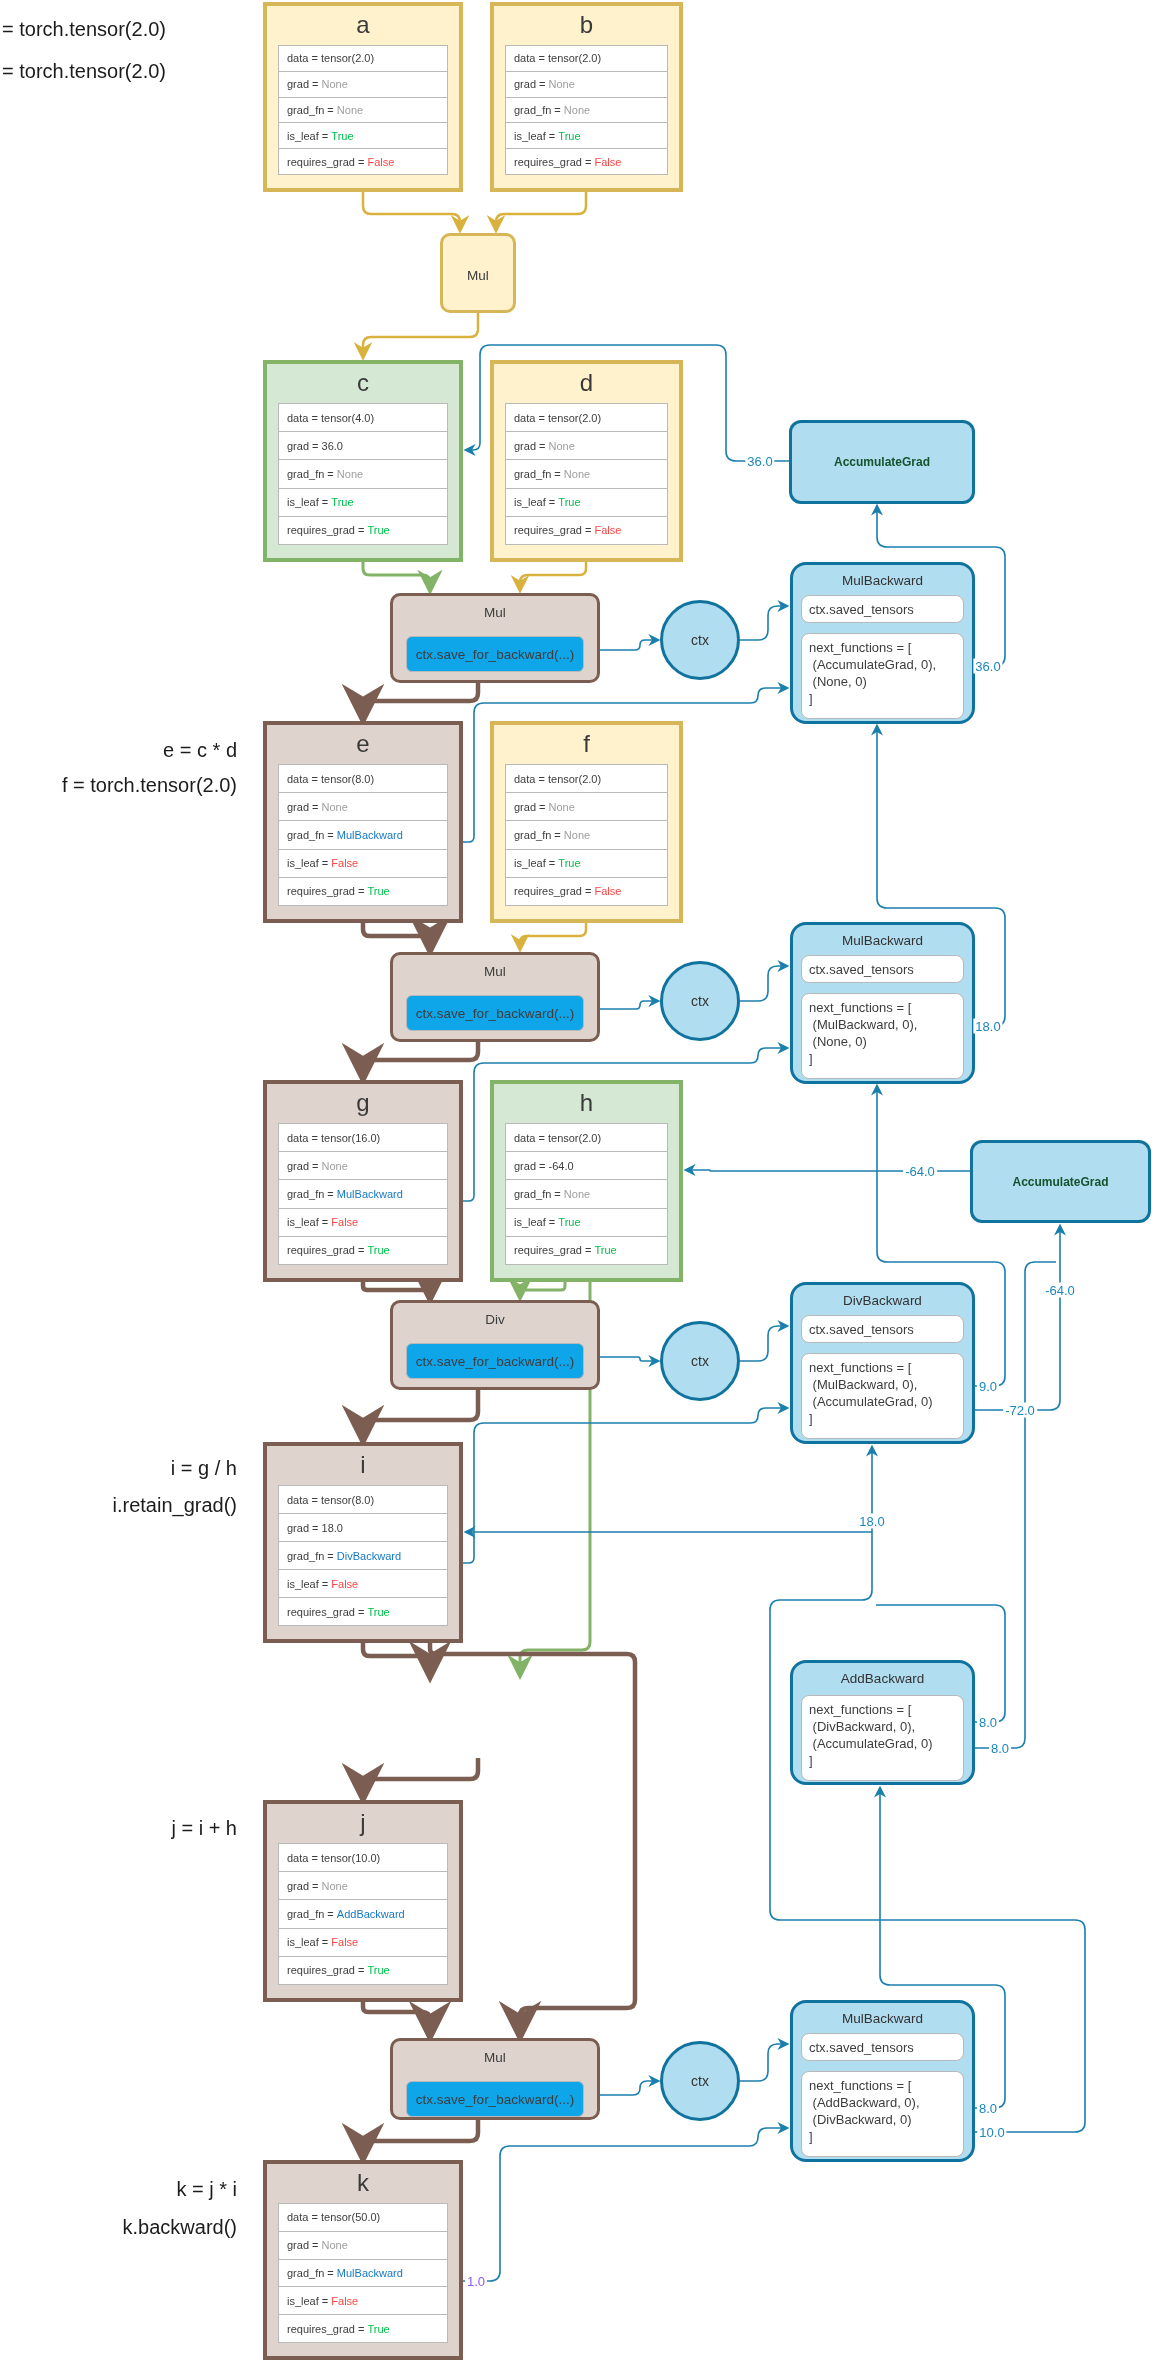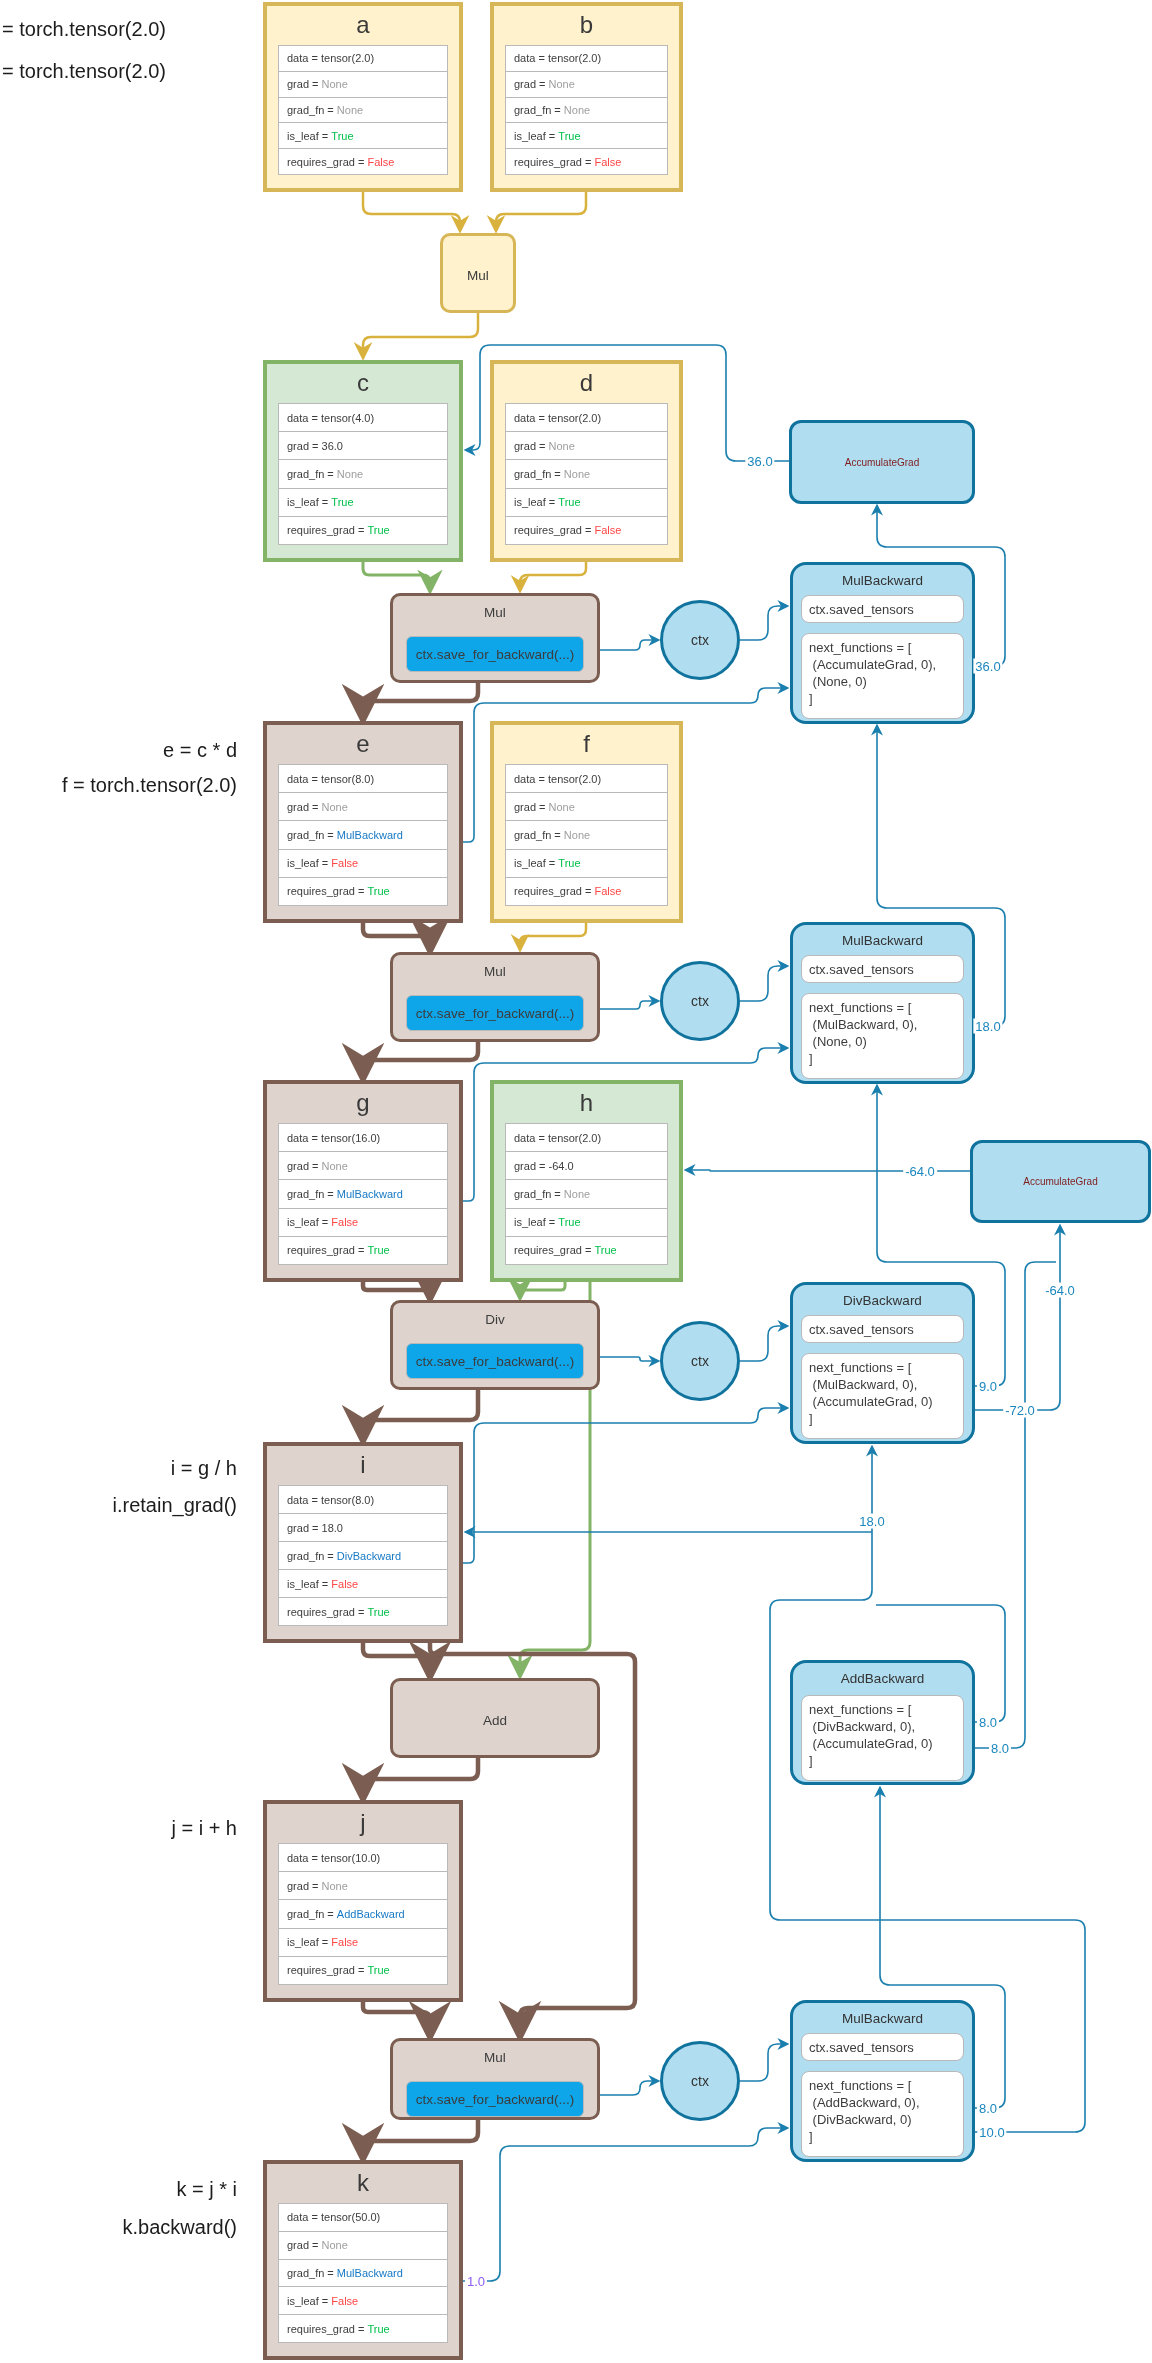--- a/index.html
+++ b/index.html
@@ -16,21 +16,21 @@
   .opbox{position:absolute;z-index:2;box-sizing:border-box;border-radius:10px;}
   .oplabel{text-align:center;font-size:13.5px;color:#3d3d3d;}
   .oppill{position:absolute;left:13px;right:13px;background:#0ea5e9;border:1px solid #b9b9b9;
           border-radius:6px;display:flex;align-items:center;justify-content:center;
           font-size:13.5px;color:#3d3d3d;}
   .bwbox{position:absolute;z-index:2;box-sizing:border-box;border:3px solid;border-radius:16px;}
   .bwtitle{text-align:center;font-size:13.5px;color:#333;margin-top:8px;}
   .bwpill{position:absolute;left:8px;right:8px;background:#fff;border:1px solid #b9b9b9;
           border-radius:8px;font-size:13px;color:#3d3d3d;box-sizing:border-box;padding:5px 7px;white-space:pre;line-height:17px;}
   .accbox{position:absolute;z-index:2;box-sizing:border-box;border:3px solid;border-radius:12px;
-          display:flex;align-items:center;justify-content:center;font-size:10px;color:#7f1d1d;}
+          display:flex;align-items:center;justify-content:center;font-size:12px;color:#14532d;font-weight:bold;}
   .ctxc{position:absolute;z-index:2;box-sizing:border-box;border:3px solid;border-radius:50%;
         display:flex;align-items:center;justify-content:center;font-size:14px;color:#333;}
   .edge-label{position:absolute;z-index:4;transform:translate(-50%,-50%);background:#fff;
               padding:0 2px;font-size:13px;line-height:15px;}
 </style>
 </head>
 <body>
 
 <div id="stage">
     <svg id="wires" width="1152" height="2363">
@@ -240,23 +240,20 @@
       <div class="oppill" style="top: 40px; height: 34px;">ctx.save_for_backward(...)</div>
     </div>
     <div class="opbox" style="left: 390px; top: 952px; width: 210px; height: 90px; background: rgb(223, 212, 205); border: 3px solid rgb(123, 94, 81);">
       <div class="oplabel" style="line-height: 34px;">Mul</div>
       <div class="oppill" style="top: 40px; height: 34px;">ctx.save_for_backward(...)</div>
     </div>
     <div class="opbox" style="left: 390px; top: 1300px; width: 210px; height: 90px; background: rgb(223, 212, 205); border: 3px solid rgb(123, 94, 81);">
       <div class="oplabel" style="line-height: 34px;">Div</div>
       <div class="oppill" style="top: 40px; height: 34px;">ctx.save_for_backward(...)</div>
     </div>
-    <div class="opbox" style="left: 390px; top: 1678px; width: 210px; height: 80px; background: rgb(223, 212, 205); border: 3px solid rgb(123, 94, 81);">
-      <div class="oplabel" style="line-height: 80px;">Add</div>
-    </div>
     <div class="opbox" style="left: 390px; top: 2038px; width: 210px; height: 82px; background: rgb(223, 212, 205); border: 3px solid rgb(123, 94, 81);">
       <div class="oplabel" style="line-height: 34px;">Mul</div>
       <div class="oppill" style="top: 40px; height: 34px;">ctx.save_for_backward(...)</div>
     </div>
     <div class="bwbox" style="left: 790px; top: 562px; width: 185px; height: 162px; background: rgb(177, 221, 240); border-color: rgb(16, 115, 158);">
       <div class="bwtitle">MulBackward</div>
       <div class="bwpill" style="top: 30px; height: 28px;">ctx.saved_tensors</div>
       <div class="bwpill" style="top: 68px; height: 86px;">next_functions = [
  (AccumulateGrad, 0),
  (None, 0)

